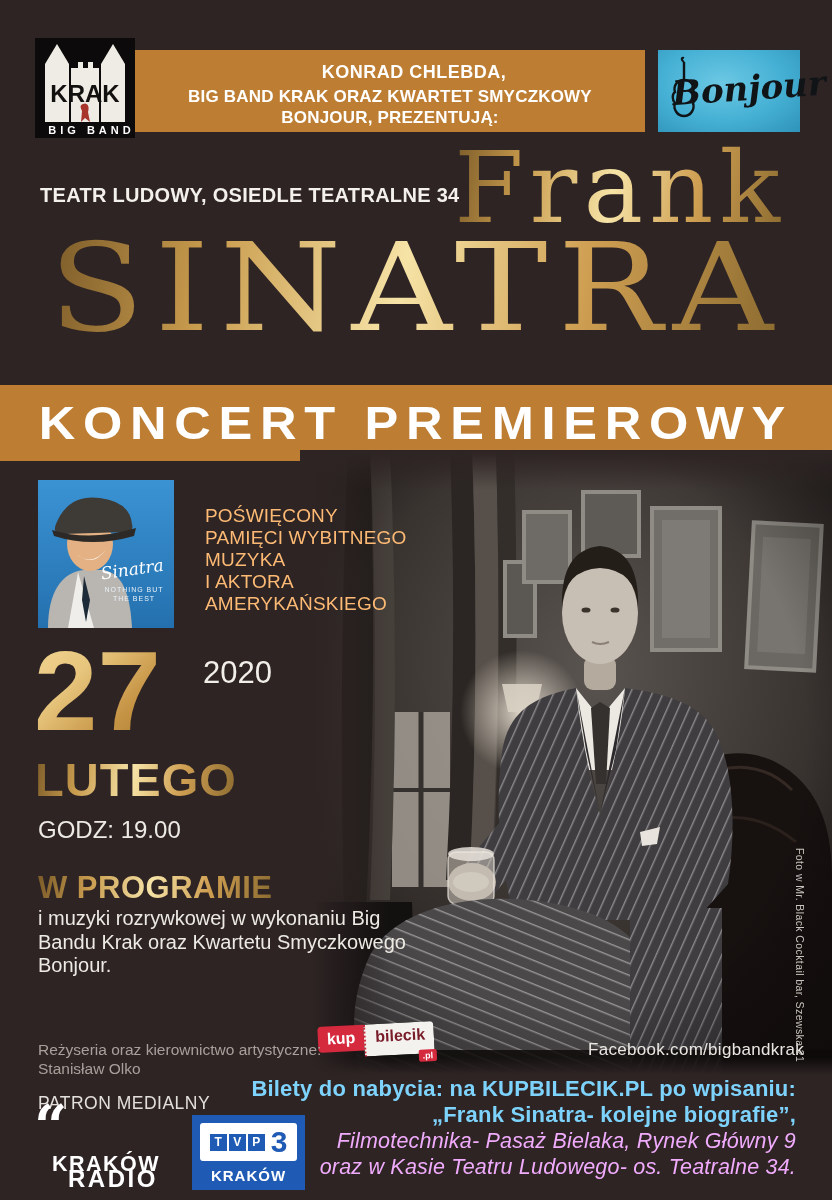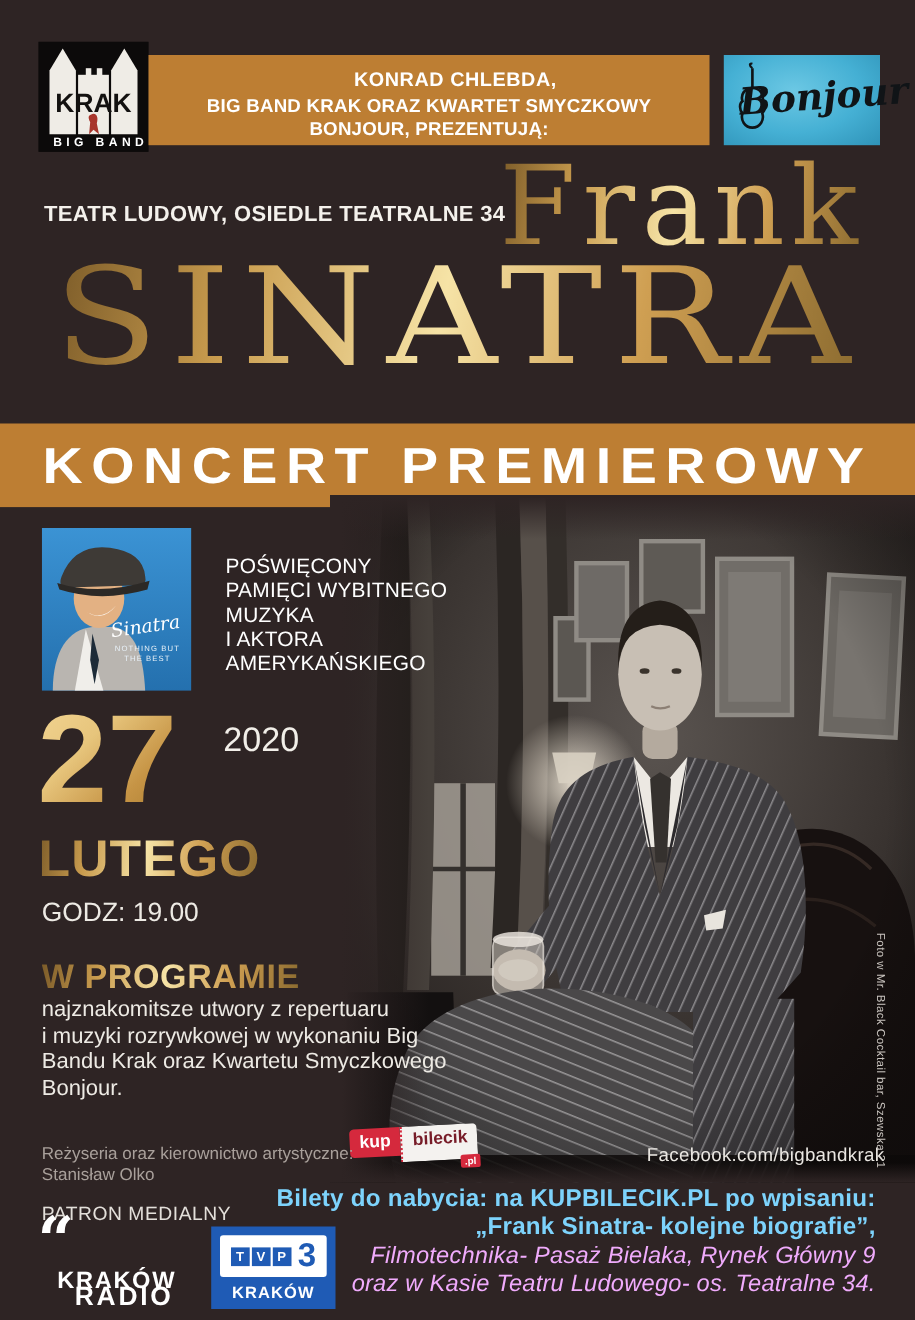--- a/index.html
+++ b/index.html
@@ -48,21 +48,21 @@
   .kup-box{background:#d5293d;color:#fff;font-weight:bold;font-size:16px;
            padding:4px 9px;border-radius:4px 0 0 4px;}
   .bilecik-box{background:#f4f2ef;color:#771c28;font-weight:bold;font-size:16px;
                padding:4px 9px 10px 9px;border-radius:0 4px 4px 0;position:relative;
                border-left:2px dotted #d5293d;}
   .pl-tab{position:absolute;right:-2px;bottom:-8px;background:#d5293d;color:#fff;
           font-size:9px;font-weight:bold;padding:1px 4px;border-radius:2px;}
   
   .album{left:38px;top:480px;width:136px;height:148px;}
   
-  .dedication{left:205px;top:505px;font-size:19px;line-height:22px;color:#ffffff;letter-spacing:.2px;}
+  .dedication{left:205px;top:505px;font-size:19px;line-height:22px;color:#fdba74;letter-spacing:.2px;}
   
   .day{left:34px;top:636px;font-size:114px;font-weight:bold;line-height:110px;letter-spacing:0px;}
   .year{left:203px;top:655px;font-size:31px;color:#f2efe9;}
   .month{left:35px;top:752px;font-size:47px;font-weight:bold;letter-spacing:1px;}
   .time{left:38px;top:816px;font-size:24px;color:#edeae4;}
   
   .prog-head{left:38px;top:870px;font-size:31px;font-weight:bold;letter-spacing:.5px;}
   .prog-body{left:38px;top:907px;font-size:20px;line-height:23.5px;color:#edeae4;}
   .prog-cred{left:38px;top:1040px;font-size:15.5px;line-height:19px;color:#a9a09b;}
   
@@ -260,21 +260,20 @@
     <div>AMERYKAŃSKIEGO</div>
   </div>
 
   <div class="abs day gold-diag">27</div>
   <div class="abs year">2020</div>
   <div class="abs month gold-grad">LUTEGO</div>
   <div class="abs time">GODZ: 19.00</div>
 
   <div class="abs prog-head gold-grad">W PROGRAMIE</div>
   <div class="abs prog-body">
-    <div>najznakomitsze utwory z repertuaru</div>
     <div>i muzyki rozrywkowej w wykonaniu Big</div>
     <div>Bandu Krak oraz Kwartetu Smyczkowego</div>
     <div>Bonjour.</div>
   </div>
   <div class="abs prog-cred">
     <div>Reżyseria oraz kierownictwo artystyczne:</div>
     <div>Stanisław Olko</div>
   </div>
 
   <div class="abs patron-label">PATRON MEDIALNY</div>

